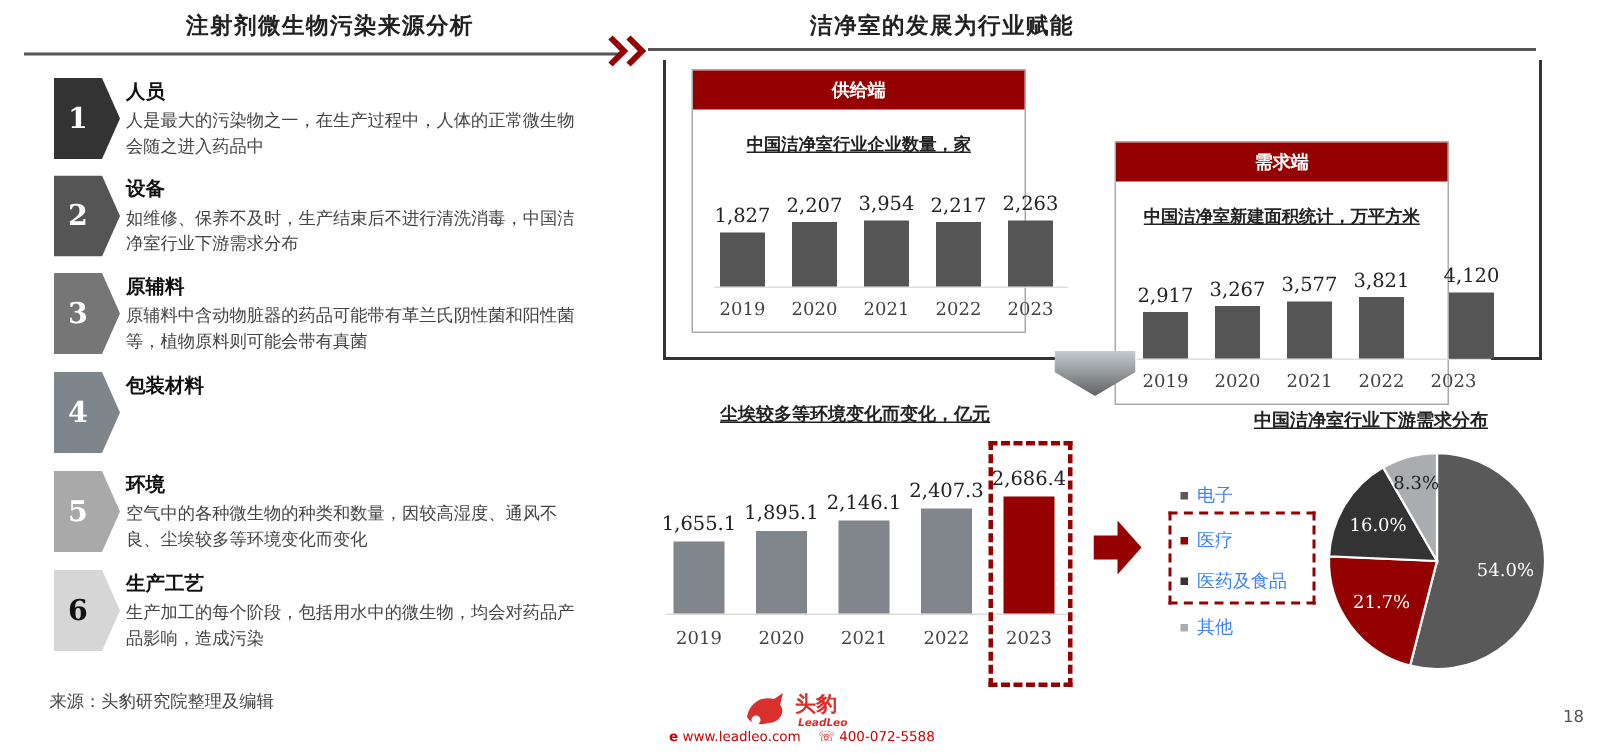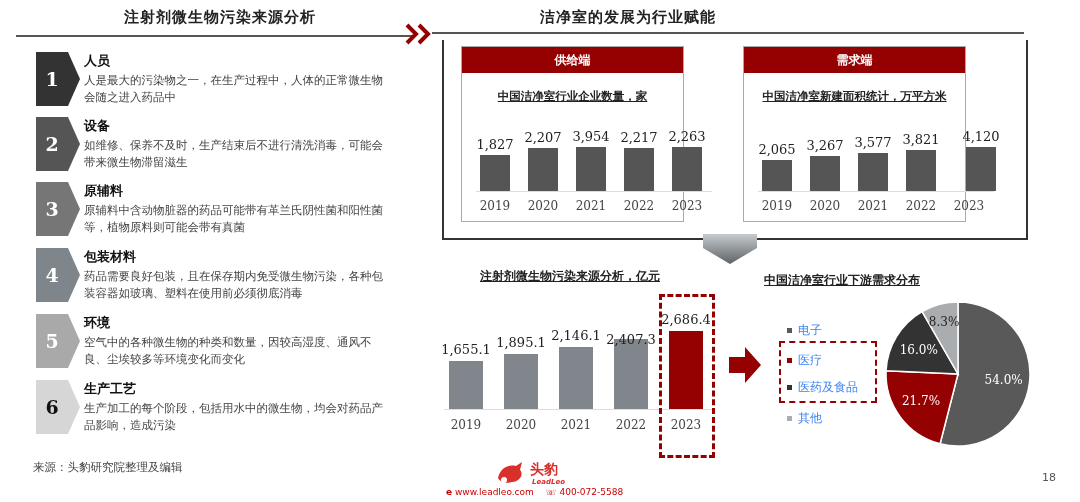--- a/index.html
+++ b/index.html
@@ -46,21 +46,21 @@
   .mkt-bar-col { position: absolute; bottom: 0; width: 34px; }
   .mkt-bar { position: absolute; bottom: 0; left: 0; width: 34px; }
   .mkt-val { position: absolute; left: -16px; width: 66px; text-align: center; font-size: 13px; color: #222; }
   .mkt-xlabels { left: 444px; top: 418px; width: 270px; height: 16px; }
   .mkt-xlab { position: absolute; width: 44px; text-align: center; font-size: 12px; color: #444; }
   .mkt-highlight { left: 659px; top: 294px; width: 56px; height: 164px; border: 3px dashed #950000; }
 
   .right-arrow { left: 729px; top: 347px; width: 32px; height: 36px; }
 
   
-  .pie-title { left: 764px; top: 272px; width: 240px; text-align: left; font-size: 12px; font-weight: bold; text-decoration: underline; color: #222; }
+  .pie-title { left: 794px; top: 272px; width: 240px; text-align: center; font-size: 12px; font-weight: bold; text-decoration: underline; color: #222; }
   .legend { left: 787px; top: 322px; width: 100px; }
   .legend-item { position: absolute; left: 0; font-size: 12px; color: #3b82f6; white-space: nowrap; }
   .legend-sq { display: inline-block; width: 5px; height: 5px; margin-right: 6px; vertical-align: middle; }
   .legend-highlight { left: 779px; top: 341px; width: 98px; height: 62px; border: 2px dashed #950000; }
   .pie { left: 884px; top: 300px; width: 148px; height: 148px; }
 
   
   .footer-logo { left: 494px; top: 458px; width: 100px; height: 28px; }
   .footer-contact { left: 446px; top: 487px; font-family: "DejaVu Sans", sans-serif; font-size: 9px; color: #c00; white-space: nowrap; }
   .page-num { left: 1042px; top: 471px; font-family: "DejaVu Sans", sans-serif; font-size: 11px; color: #555; }
@@ -83,41 +83,40 @@
     <div class="item-desc">人是最大的污染物之一，在生产过程中，人体的正常微生物会随之进入药品中</div>
   </div>
     <div class="abs item" style="top: 117px;">
     <div class="chev">
       <svg viewBox="0 0 44 54">
           <polygon class="chev-poly" points="0,0 32,0 44,27 32,54 0,54" fill="#555555"></polygon>
         </svg>
       <div class="chev-num">2</div>
     </div>
     <div class="item-title">设备</div>
-    <div class="item-desc">如维修、保养不及时，生产结束后不进行清洗消毒，可能会带来微生物滞留滋生</div>
+    <div class="item-desc">如维修、保养不及时，生产结束后不进行清洗消毒，中国洁净室行业下游需求分布</div>
   </div>
     <div class="abs item" style="top: 182px;">
     <div class="chev">
       <svg viewBox="0 0 44 54">
           <polygon class="chev-poly" points="0,0 32,0 44,27 32,54 0,54" fill="#767676"></polygon>
         </svg>
       <div class="chev-num">3</div>
     </div>
     <div class="item-title">原辅料</div>
     <div class="item-desc">原辅料中含动物脏器的药品可能带有革兰氏阴性菌和阳性菌等，植物原料则可能会带有真菌</div>
   </div>
     <div class="abs item" style="top: 248px;">
     <div class="chev">
       <svg viewBox="0 0 44 54">
           <polygon class="chev-poly" points="0,0 32,0 44,27 32,54 0,54" fill="#7f868b"></polygon>
         </svg>
       <div class="chev-num">4</div>
     </div>
     <div class="item-title">包装材料</div>
-    <div class="item-desc">药品需要良好包装，且在保存期内免受微生物污染，各种包装容器如玻璃、塑料在使用前必须彻底消毒</div>
   </div>
     <div class="abs item" style="top: 314px;">
     <div class="chev">
       <svg viewBox="0 0 44 54">
           <polygon class="chev-poly" points="0,0 32,0 44,27 32,54 0,54" fill="#a9a9a9"></polygon>
         </svg>
       <div class="chev-num">5</div>
     </div>
     <div class="item-title">环境</div>
     <div class="item-desc">空气中的各种微生物的种类和数量，因较高湿度、通风不良、尘埃较多等环境变化而变化</div>
@@ -172,27 +171,27 @@
     </div>
   <div class="xlabels" id="supply-x">
       <div class="xlab" style="left: -3px;">2019</div>
       <div class="xlab" style="left: 45px;">2020</div>
       <div class="xlab" style="left: 93px;">2021</div>
       <div class="xlab" style="left: 141px;">2022</div>
       <div class="xlab" style="left: 189px;">2023</div>
     </div>
 </div>
 
-<div class="abs panel" style="left:743px;">
+<div class="abs panel" style="left:743px;margin-top:48px;">
   <div class="panel-head">需求端</div>
   <div class="panel-sub">中国洁净室新建面积统计，万平方米</div>
   <div class="bars" id="demand-bars">
       <div class="bar-col" style="left: 4px; height: 51px;">
         <div class="bar" style="height: 31px; background: rgb(85, 85, 85);"></div>
-        <div class="bar-val" style="bottom: 34px;">2,065</div>
+        <div class="bar-val" style="bottom: 34px;">2,917</div>
       </div>
       <div class="bar-col" style="left: 52px; height: 55px;">
         <div class="bar" style="height: 35px; background: rgb(85, 85, 85);"></div>
         <div class="bar-val" style="bottom: 38px;">3,267</div>
       </div>
       <div class="bar-col" style="left: 100px; height: 58px;">
         <div class="bar" style="height: 38px; background: rgb(85, 85, 85);"></div>
         <div class="bar-val" style="bottom: 41px;">3,577</div>
       </div>
       <div class="bar-col" style="left: 148px; height: 61px;">
@@ -216,37 +215,37 @@
 <svg class="abs down-arrow" viewBox="0 0 54 30">
   <defs>
     <linearGradient id="gArrow" x1="0" y1="0" x2="0" y2="1">
       <stop offset="0" stop-color="#c6cbcf"></stop>
       <stop offset="1" stop-color="#5e6265"></stop>
     </linearGradient>
   </defs>
   <polygon points="0,0 54,0 54,14 27,30 0,14" fill="url(#gArrow)"></polygon>
 </svg>
 
-<div class="abs mkt-title">注射剂微生物污染来源分析，亿元</div>
+<div class="abs mkt-title">尘埃较多等环境变化而变化，亿元</div>
 <div class="abs mkt-bars" id="mkt-bars">
     <div class="mkt-bar-col" style="left: 5px; height: 70px;">
       <div class="mkt-bar" style="height: 48px; background: rgb(128, 134, 139);"></div>
       <div class="mkt-val" style="bottom: 52px;">1,655.1</div>
     </div>
     <div class="mkt-bar-col" style="left: 60px; height: 77px;">
       <div class="mkt-bar" style="height: 55px; background: rgb(128, 134, 139);"></div>
       <div class="mkt-val" style="bottom: 59px;">1,895.1</div>
     </div>
     <div class="mkt-bar-col" style="left: 115px; height: 84px;">
       <div class="mkt-bar" style="height: 62px; background: rgb(128, 134, 139);"></div>
       <div class="mkt-val" style="bottom: 66px;">2,146.1</div>
     </div>
     <div class="mkt-bar-col" style="left: 170px; height: 92px;">
       <div class="mkt-bar" style="height: 70px; background: rgb(128, 134, 139);"></div>
-      <div class="mkt-val" style="bottom: 62px;">2,407.3</div>
+      <div class="mkt-val" style="bottom: 74px;">2,407.3</div>
     </div>
     <div class="mkt-bar-col" style="left: 225px; height: 100px;">
       <div class="mkt-bar" style="height: 78px; background: rgb(149, 0, 0);"></div>
       <div class="mkt-val" style="bottom: 82px;">2,686.4</div>
     </div>
   </div>
 <div class="abs mkt-xlabels" id="mkt-x">
     <div class="mkt-xlab" style="left: 0px;">2019</div>
     <div class="mkt-xlab" style="left: 55px;">2020</div>
     <div class="mkt-xlab" style="left: 110px;">2021</div>

